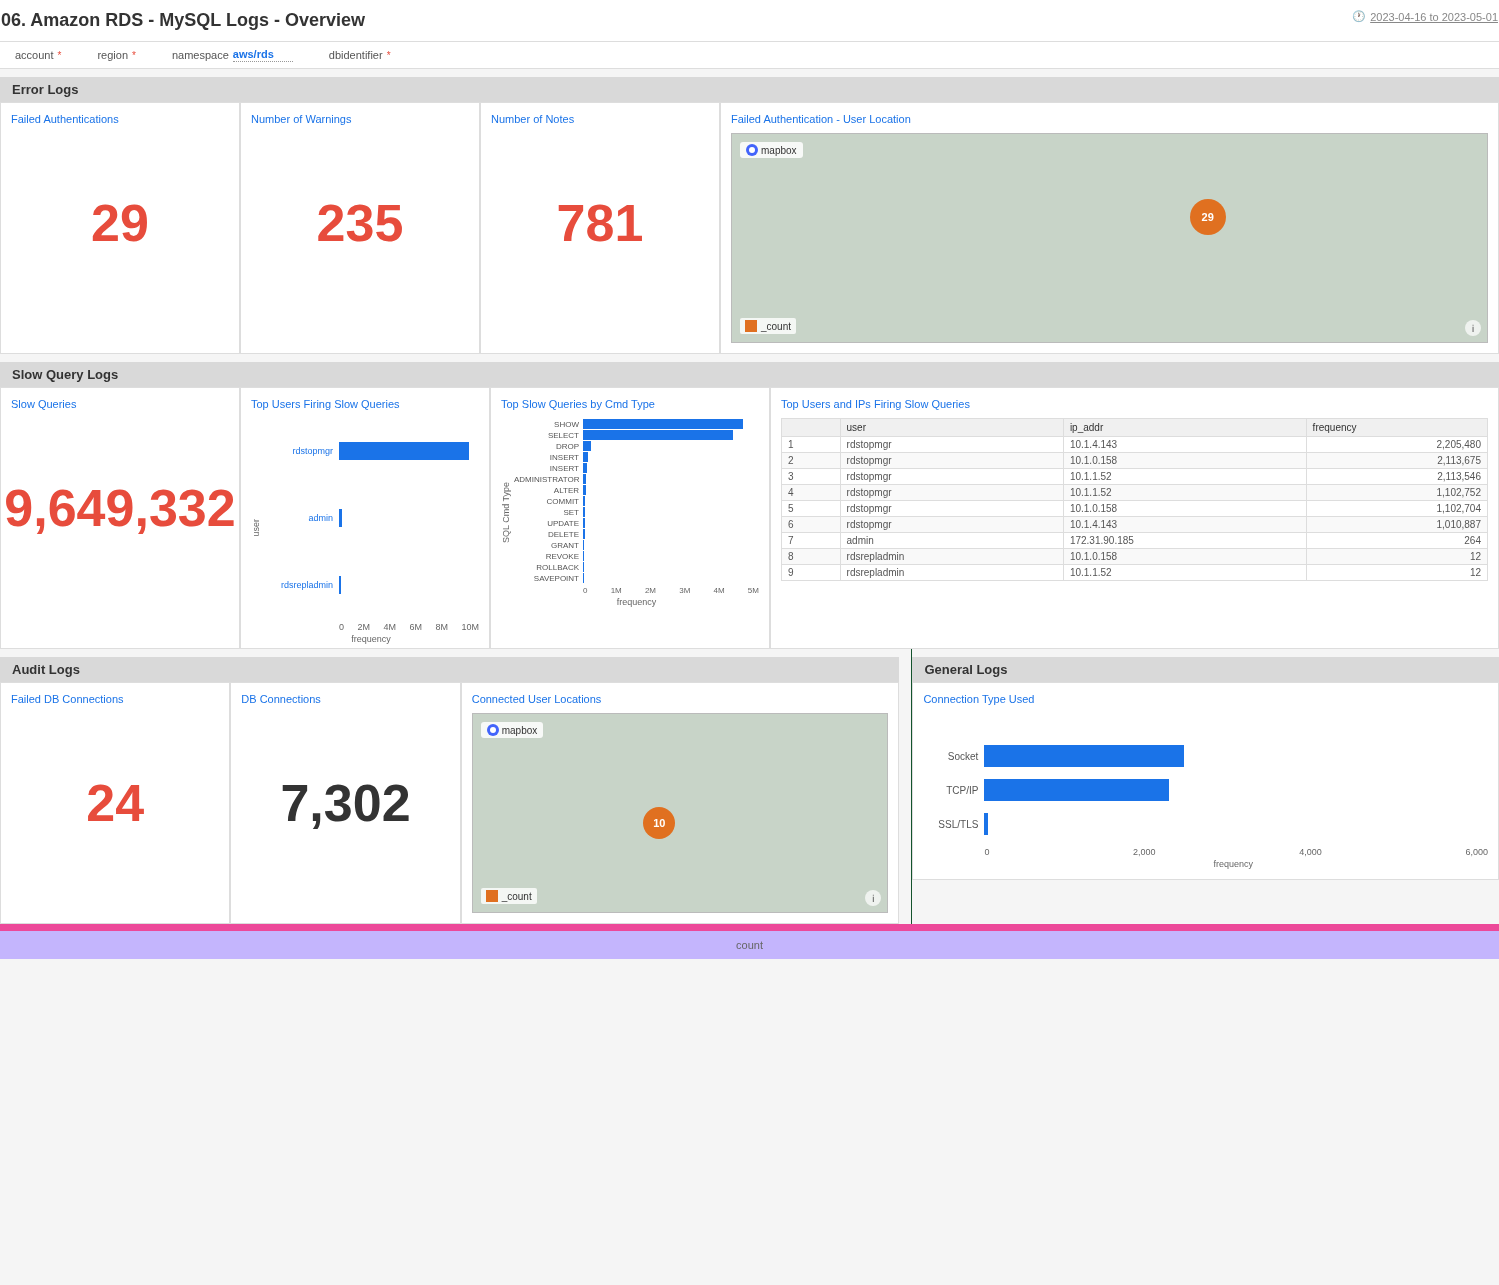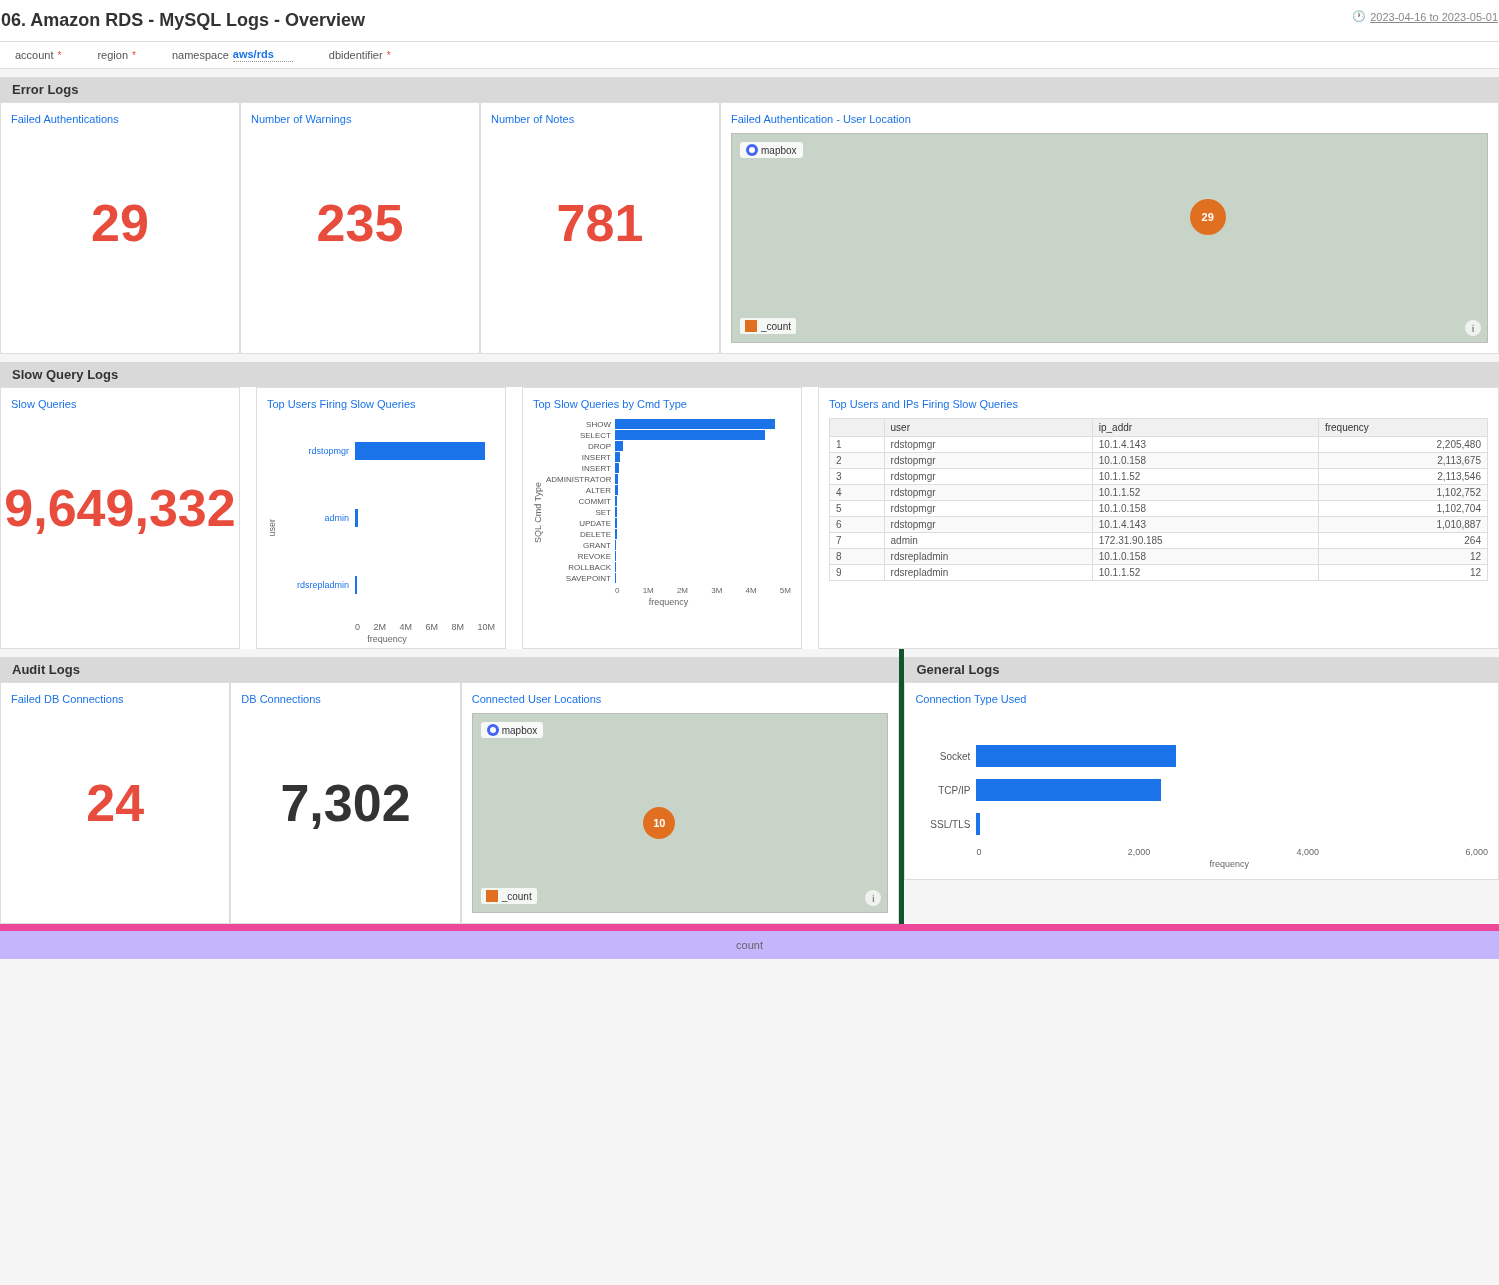--- a/index.html
+++ b/index.html
@@ -26,21 +26,21 @@
     .big-number-dark { font-size: 52px; font-weight: bold; color: #333; display: flex; align-items: center; justify-content: center; height: 180px; }
 
     .map-container { background: #c8d4c8; position: relative; height: 210px; border: 1px solid #bbb; overflow: hidden; }
     .map-logo { position: absolute; top: 8px; left: 8px; background: rgba(255,255,255,0.85); padding: 2px 6px; border-radius: 3px; font-size: 10px; color: #333; display: flex; align-items: center; gap: 3px; }
     .map-dot { position: absolute; background: #e07020; border-radius: 50%; display: flex; align-items: center; justify-content: center; color: #fff; font-size: 11px; font-weight: bold; }
     .map-legend { position: absolute; bottom: 8px; left: 8px; display: flex; align-items: center; gap: 4px; background: rgba(255,255,255,0.8); padding: 2px 5px; border-radius: 2px; font-size: 10px; }
     .map-legend-color { width: 12px; height: 12px; background: #e07020; }
     .map-info { position: absolute; bottom: 6px; right: 6px; font-size: 10px; color: #555; background: rgba(255,255,255,0.7); border-radius: 50%; width: 16px; height: 16px; display: flex; align-items: center; justify-content: center; }
 
     
-    .slow-panels { display: flex; gap: 16px; }
+    .slow-panels { display: flex; gap: 0; }
 
     
     .bar-chart { position: relative; }
     .bar-row { display: flex; align-items: center; margin: 6px 0; }
     .bar-label { font-size: 9px; color: #1a73e8; text-align: right; width: 70px; margin-right: 6px; flex-shrink: 0; }
     .bar-fill { background: #1a73e8; height: 18px; }
     .axis-labels { display: flex; justify-content: space-between; font-size: 9px; color: #666; margin-top: 4px; padding-left: 76px; }
     .axis-title { text-align: center; font-size: 9px; color: #666; margin-top: 2px; }
     .cmd-row { display: flex; align-items: center; margin: 1px 0; }
     .cmd-label { font-size: 8px; color: #555; text-align: right; width: 65px; margin-right: 4px; flex-shrink: 0; }
@@ -361,21 +361,21 @@
           <div class="map-legend">
             <div class="map-legend-color"></div>
             <span>_count</span>
           </div>
           <div class="map-info">ℹ</div>
         </div>
       </div>
     </div>
   </div>
 
-  <div style="flex:1;border-left:5px solid #14532d;">
+  <div style="flex:1;border-left:1px solid #14532d;margin-left:12px;">
     <div class="section-header">General Logs</div>
     <div class="panel">
       <div class="panel-title">Connection Type Used</div>
       <div style="padding-top:20px;">
         <div class="conn-row">
           <div class="conn-label">Socket</div>
           <div class="conn-bar" style="width:200px;"></div>
         </div>
         <div class="conn-row">
           <div class="conn-label">TCP/IP</div>

